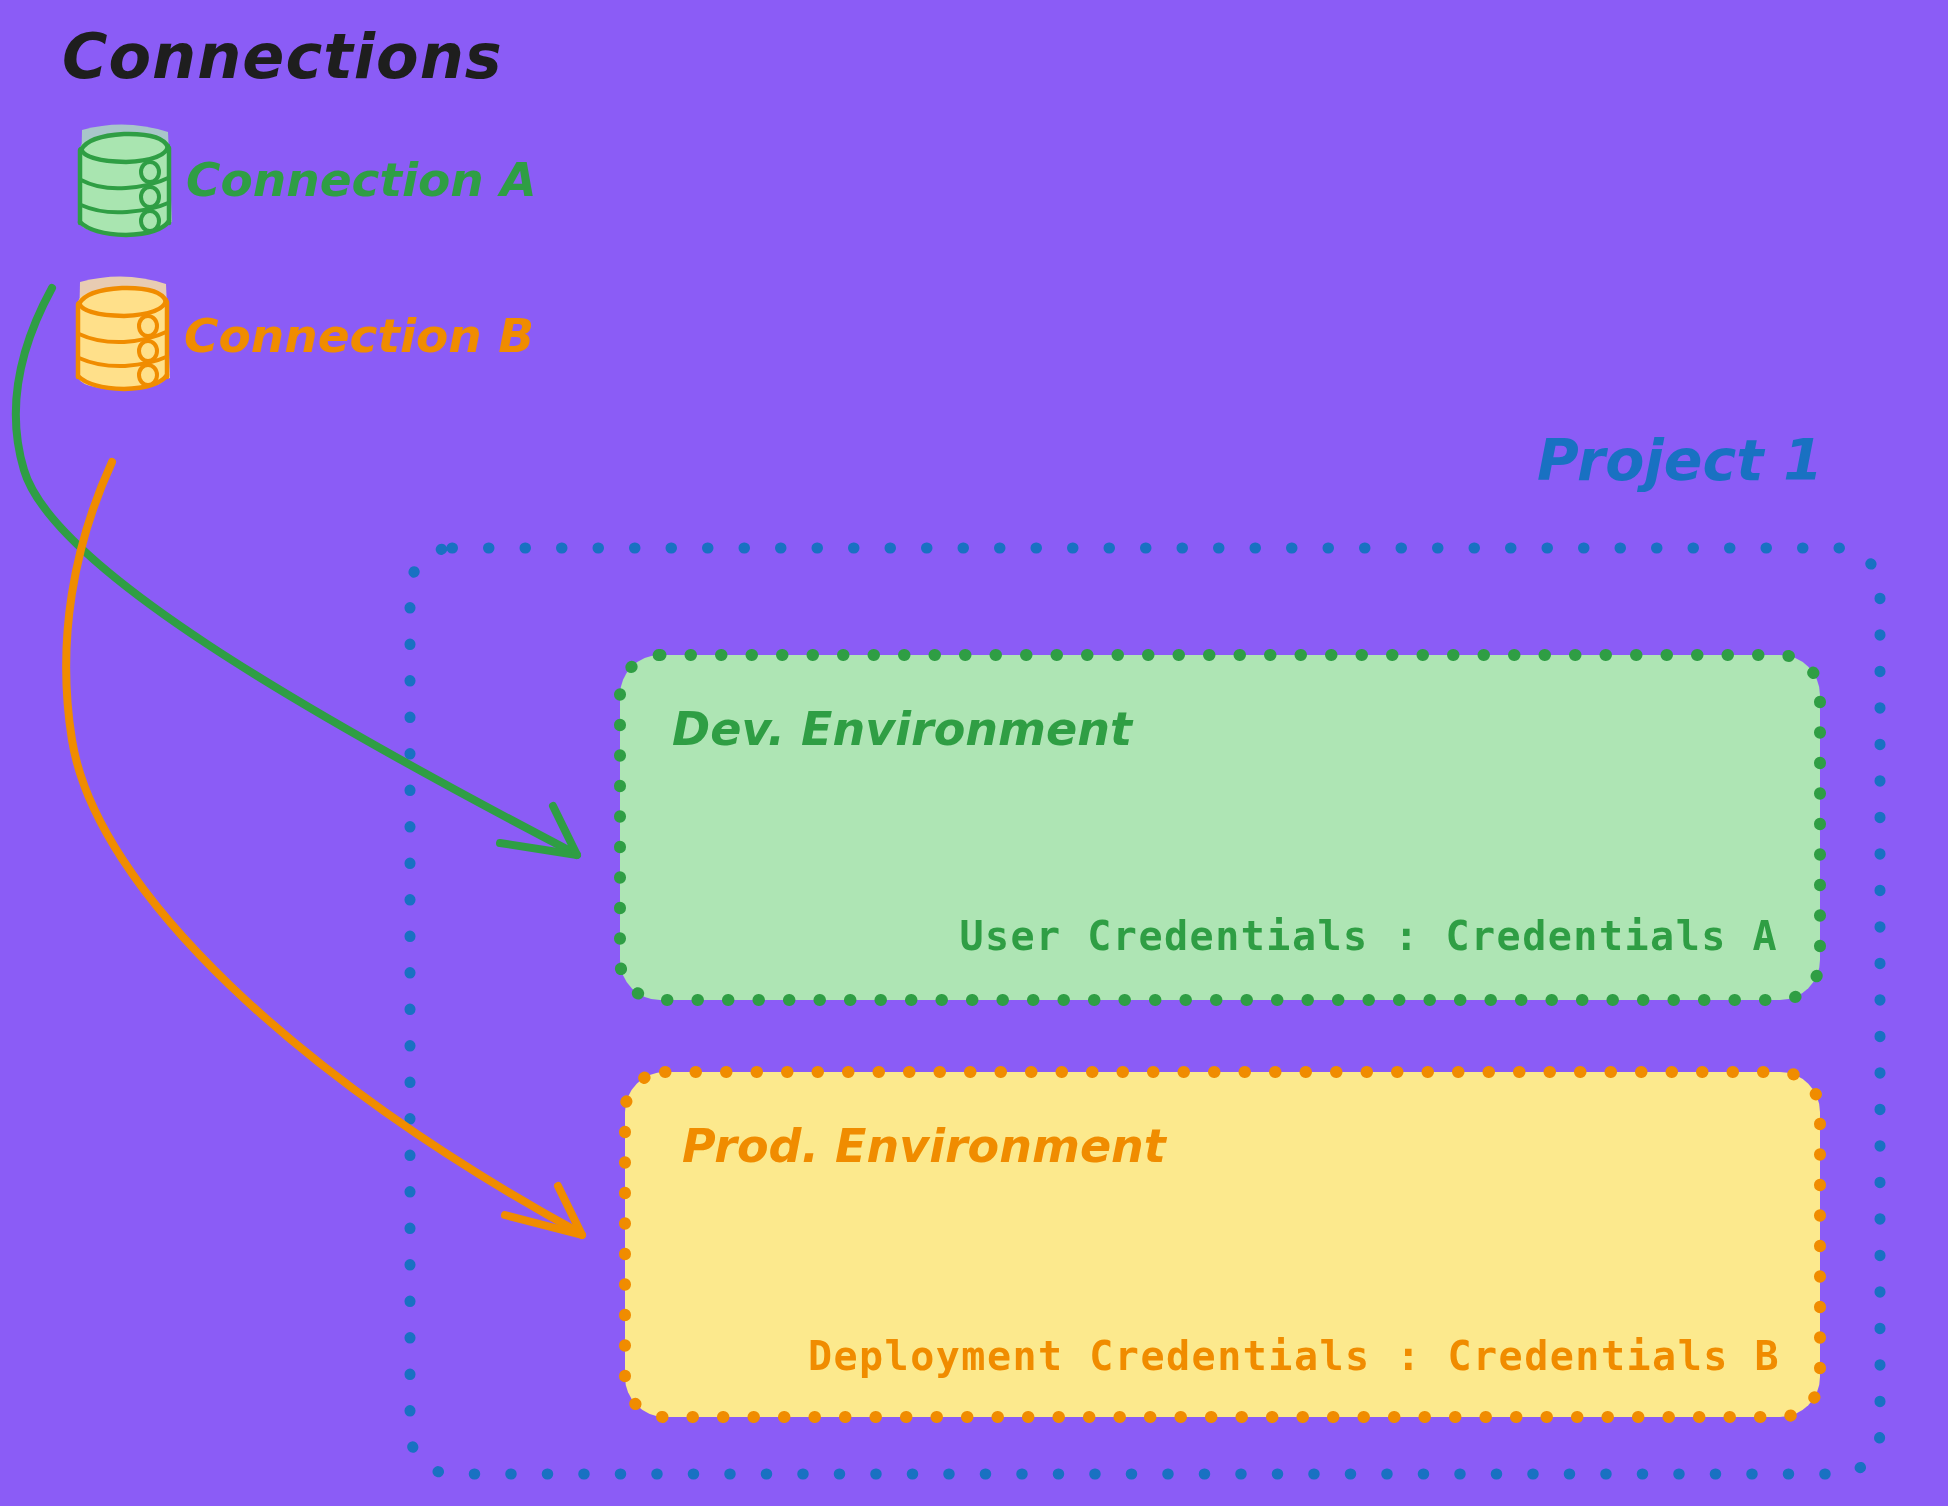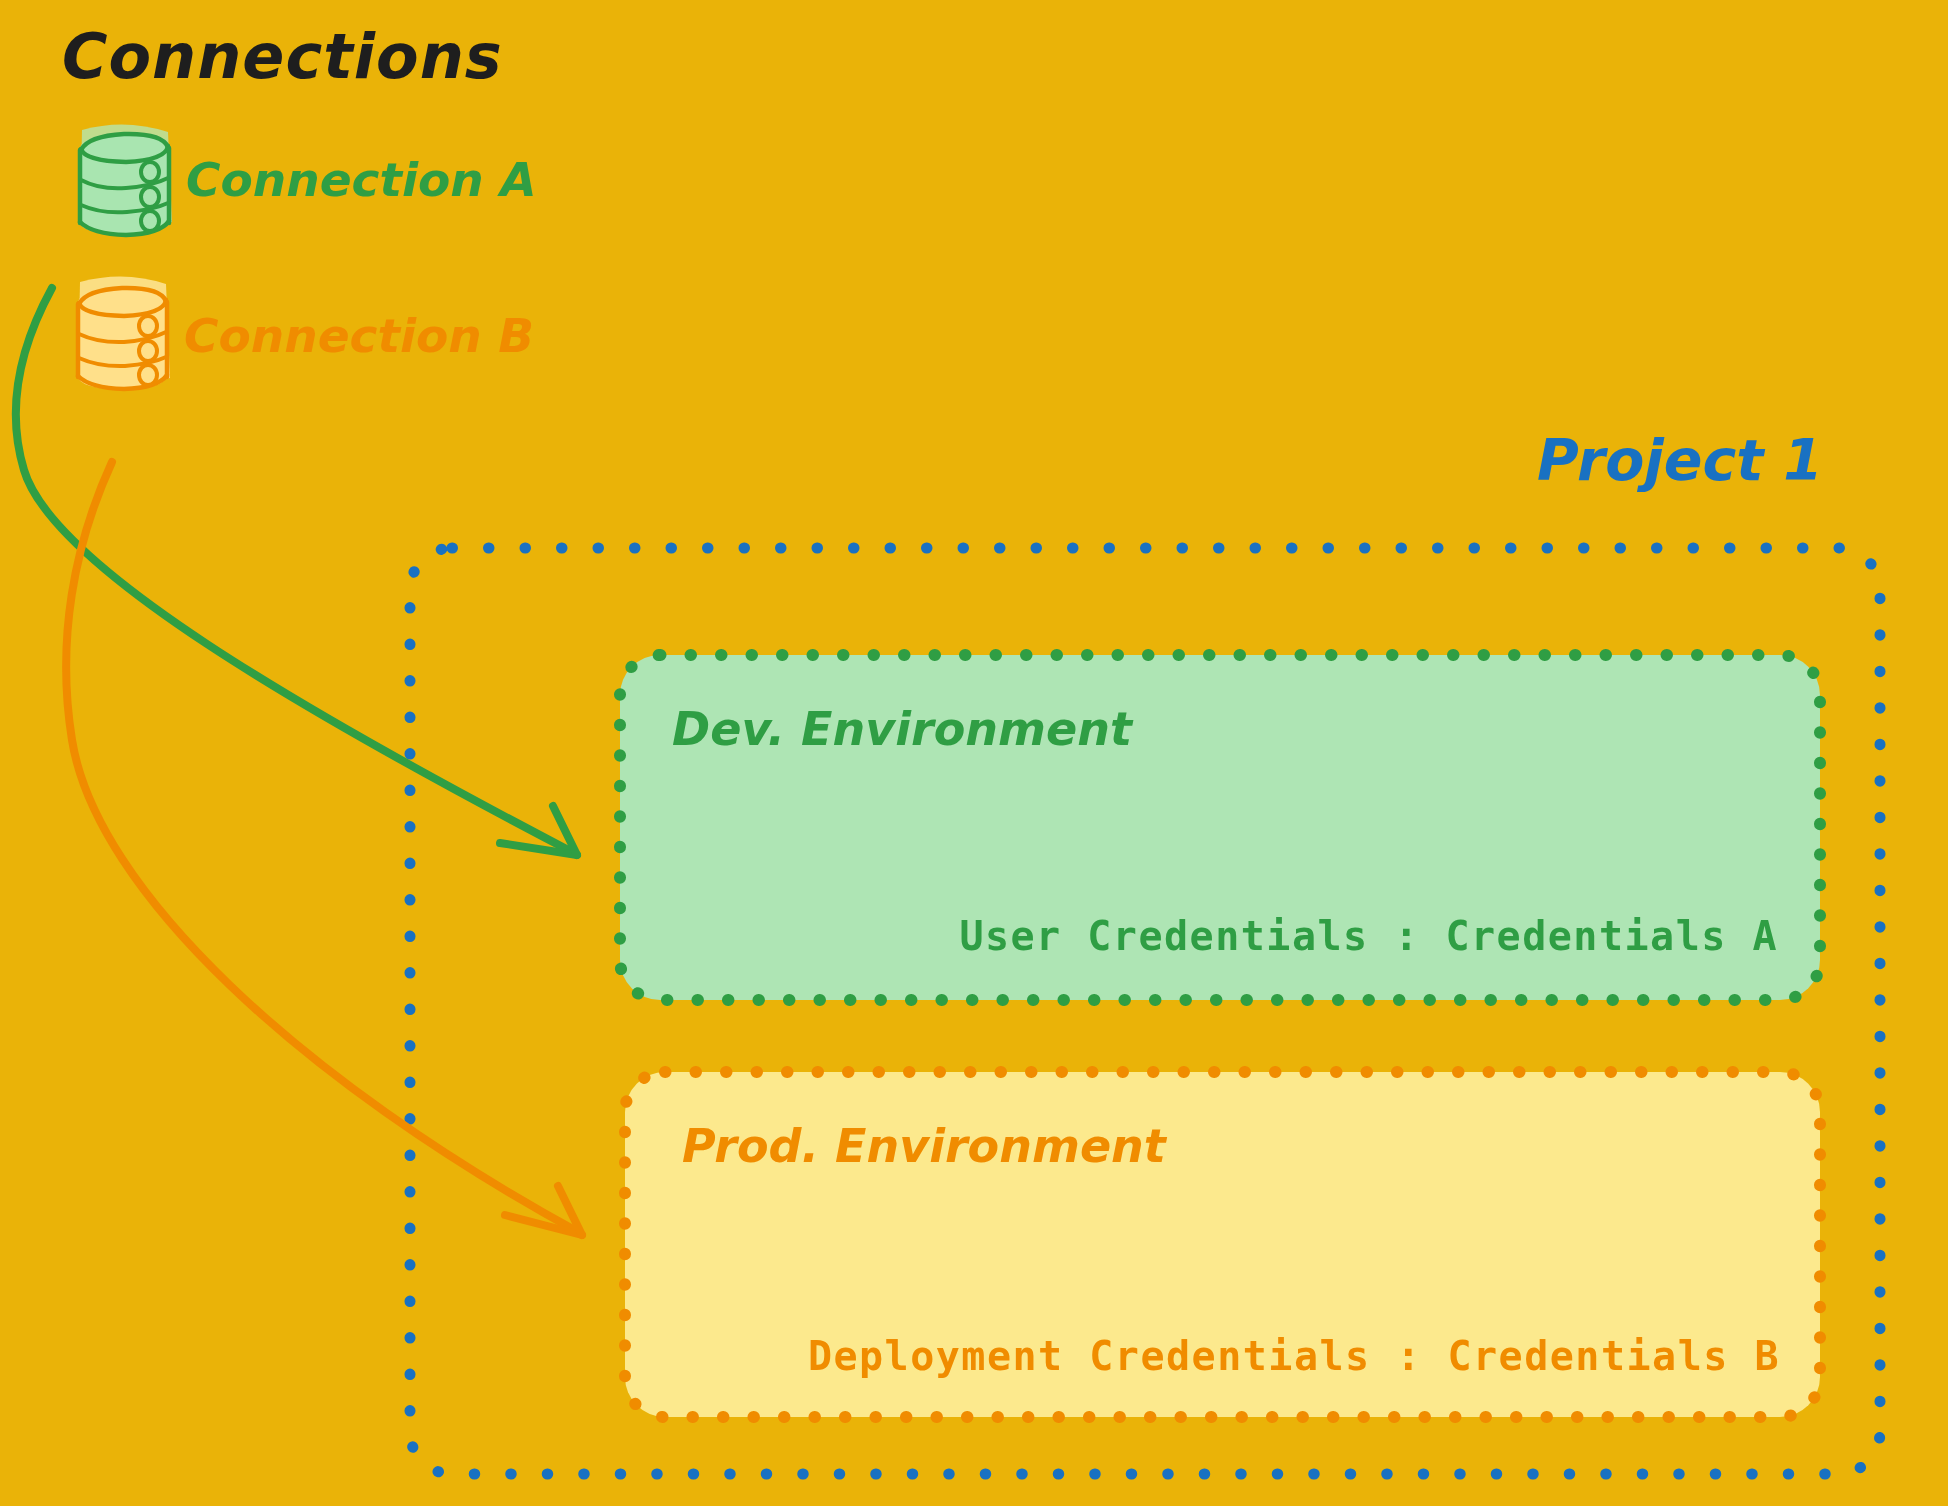--- a/index.html
+++ b/index.html
@@ -8,21 +8,21 @@
     padding: 0;
     background: #ffffff;
   }
   body {
     font-family: "DejaVu Sans", sans-serif;
   }
   #canvas {
     position: relative;
     width: 1948px;
     height: 1506px;
-    background: #eab308;
+    background: #8b5cf6;
     overflow: hidden;
   }
   #canvas svg.layer {
     position: absolute;
     top: 0;
     left: 0;
     width: 1948px;
     height: 1506px;
   }
   .hand {

